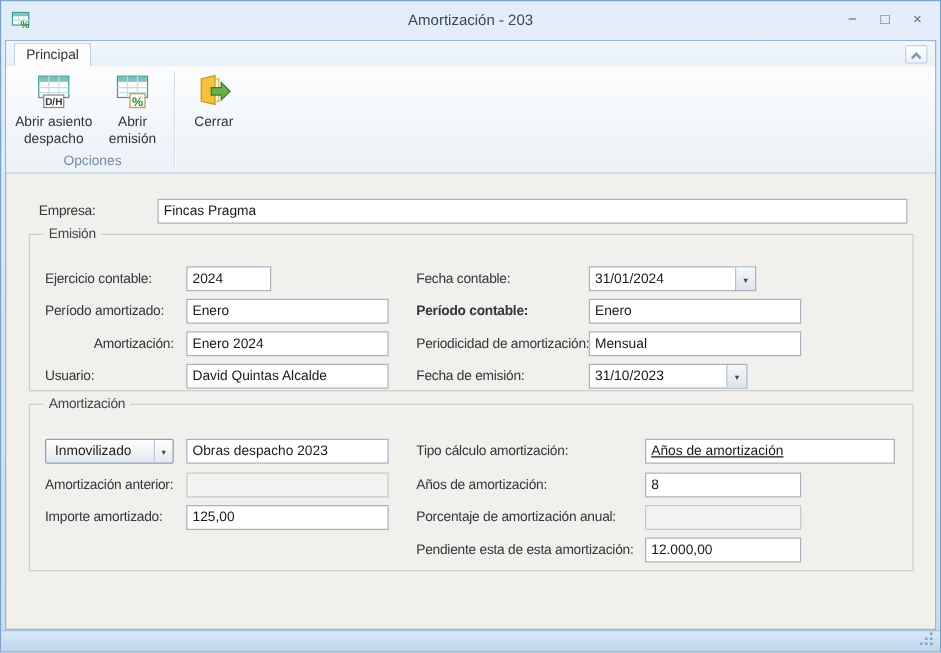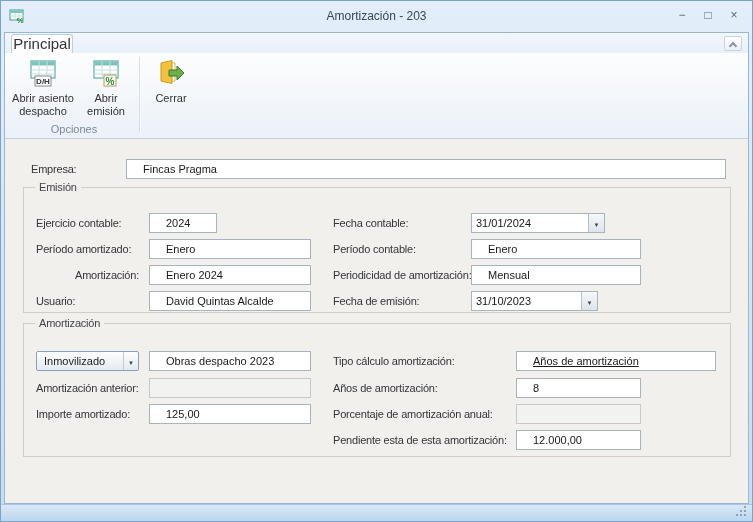--- a/index.html
+++ b/index.html
@@ -10,35 +10,35 @@
   .titlebar{position:absolute;top:0;left:0;right:0;height:31px;}
   .app-icon{position:absolute;left:8px;top:7px;width:16px;height:16px;}
   .title{position:absolute;top:8px;left:0;right:0;text-align:center;font-size:12px;color:#3a4750;}
   .win-controls{position:absolute;right:10px;top:6px;display:flex;gap:10px;}
   .win-btn{width:16px;height:16px;text-align:center;color:#5c6a77;font-size:12px;line-height:16px;cursor:default;}
   
   .content-bg{position:absolute;left:3px;right:3px;top:31px;bottom:17px;background:#f1f0ec;border:1px solid #9cb6d0;}
   
   .tabrow{position:absolute;left:4px;right:4px;top:32px;height:20px;background:linear-gradient(#f2f7fc,#e8f0f9);}
   .tab{position:absolute;left:6px;top:1px;width:62px;height:19px;background:#fdfdfe;border:1px solid #bccfe2;border-bottom:none;
-       border-radius:3px 3px 0 0;font-size:15px;color:#333;text-align:center;line-height:18px;}
+       border-radius:3px 3px 0 0;font-size:11px;color:#333;text-align:center;line-height:18px;}
   .collapse-btn{position:absolute;right:6px;top:3px;width:18px;height:15px;border:1px solid #c6d4e2;border-radius:2px;background:linear-gradient(#fff,#e9f0f7);}
   .chev{position:absolute;left:5px;top:6px;width:6px;height:6px;border-left:2px solid #8897a6;border-top:2px solid #8897a6;transform:rotate(45deg);}
   .ribbon-body{position:absolute;left:4px;right:4px;top:52px;height:86px;background:linear-gradient(#fdfdfe,#eaf1f8);
                border-bottom:1px solid #c3d0dd;}
   .rbtn{position:absolute;top:4px;height:66px;display:flex;flex-direction:column;align-items:center;font-size:11px;color:#333;
         text-align:center;border-radius:2px;cursor:default;}
   .rbtn .icon{height:32px;margin:1px 0 2px;}
   .rbtn .cap{line-height:13px;width:100%;}
   .rgroup-label{position:absolute;left:6px;width:126px;top:70px;text-align:center;font-size:11px;color:#7b8a99;}
   .rsep{position:absolute;left:134px;top:4px;width:1px;height:76px;background:#d4dee8;box-shadow:1px 0 0 #fff;}
   
   .lbl{position:absolute;font-size:11px;letter-spacing:-0.2px;color:#35353a;line-height:20px;white-space:nowrap;}
   .field{position:absolute;height:20px;background:#fff;border:1px solid #a8b3bd;font-size:11px;color:#1a1a1a;
-         line-height:18px;padding:0 16px;white-space:nowrap;overflow:hidden;}
+         line-height:18px;padding:0 4px;white-space:nowrap;overflow:hidden;}
   .field.disabled{background:#f2f2f0;border-color:#c6c9cb;}
   .datefield{display:flex;padding:0;}
   .datefield .val{flex:1;padding:0 4px;line-height:18px;}
   .datefield .drop{width:16px;border-left:1px solid #b7c0c9;background:linear-gradient(#f6f8fa,#dde4ea);
                    text-align:center;line-height:18px;color:#555;}
   .datefield .drop i,.combo .arrow i{font-style:normal;font-size:6px;color:#444;}
   .group{position:absolute;border:1px solid #cfcec6;}
   .group-title{position:absolute;font-size:11px;letter-spacing:-0.2px;color:#43434a;background:#f1f0ec;padding:0 4px;line-height:13px;}
   .combo{position:absolute;display:flex;height:20px;border:1px solid #8aa0b8;border-radius:2px;
          background:linear-gradient(#fefefe,#e4eaf1);font-size:11px;color:#222;}
@@ -137,21 +137,21 @@
 
   <span class="lbl" style="left:35px;top:290px;">Usuario:</span>
   <div class="field" style="left:148px;top:290px;width:162px;">David Quintas Alcalde</div>
 
   <span class="lbl" style="left:332px;top:212px;">Fecha contable:</span>
   <div class="field datefield" style="left:470px;top:212px;width:134px;">
     <span class="val">31/01/2024</span>
     <span class="drop"><i>▼</i></span>
   </div>
 
-  <span class="lbl" style="left:332px;top:238px;">Período contable:</span>
+  <span class="lbl" style="left:332px;top:238px;font-weight:bold;">Período contable:</span>
   <div class="field" style="left:470px;top:238px;width:170px;">Enero</div>
 
   <span class="lbl" style="left:332px;top:264px;">Periodicidad de amortización:</span>
   <div class="field" style="left:470px;top:264px;width:170px;">Mensual</div>
 
   <span class="lbl" style="left:332px;top:290px;">Fecha de emisión:</span>
   <div class="field datefield" style="left:470px;top:290px;width:127px;">
     <span class="val">31/10/2023</span>
     <span class="drop"><i>▼</i></span>
   </div>

